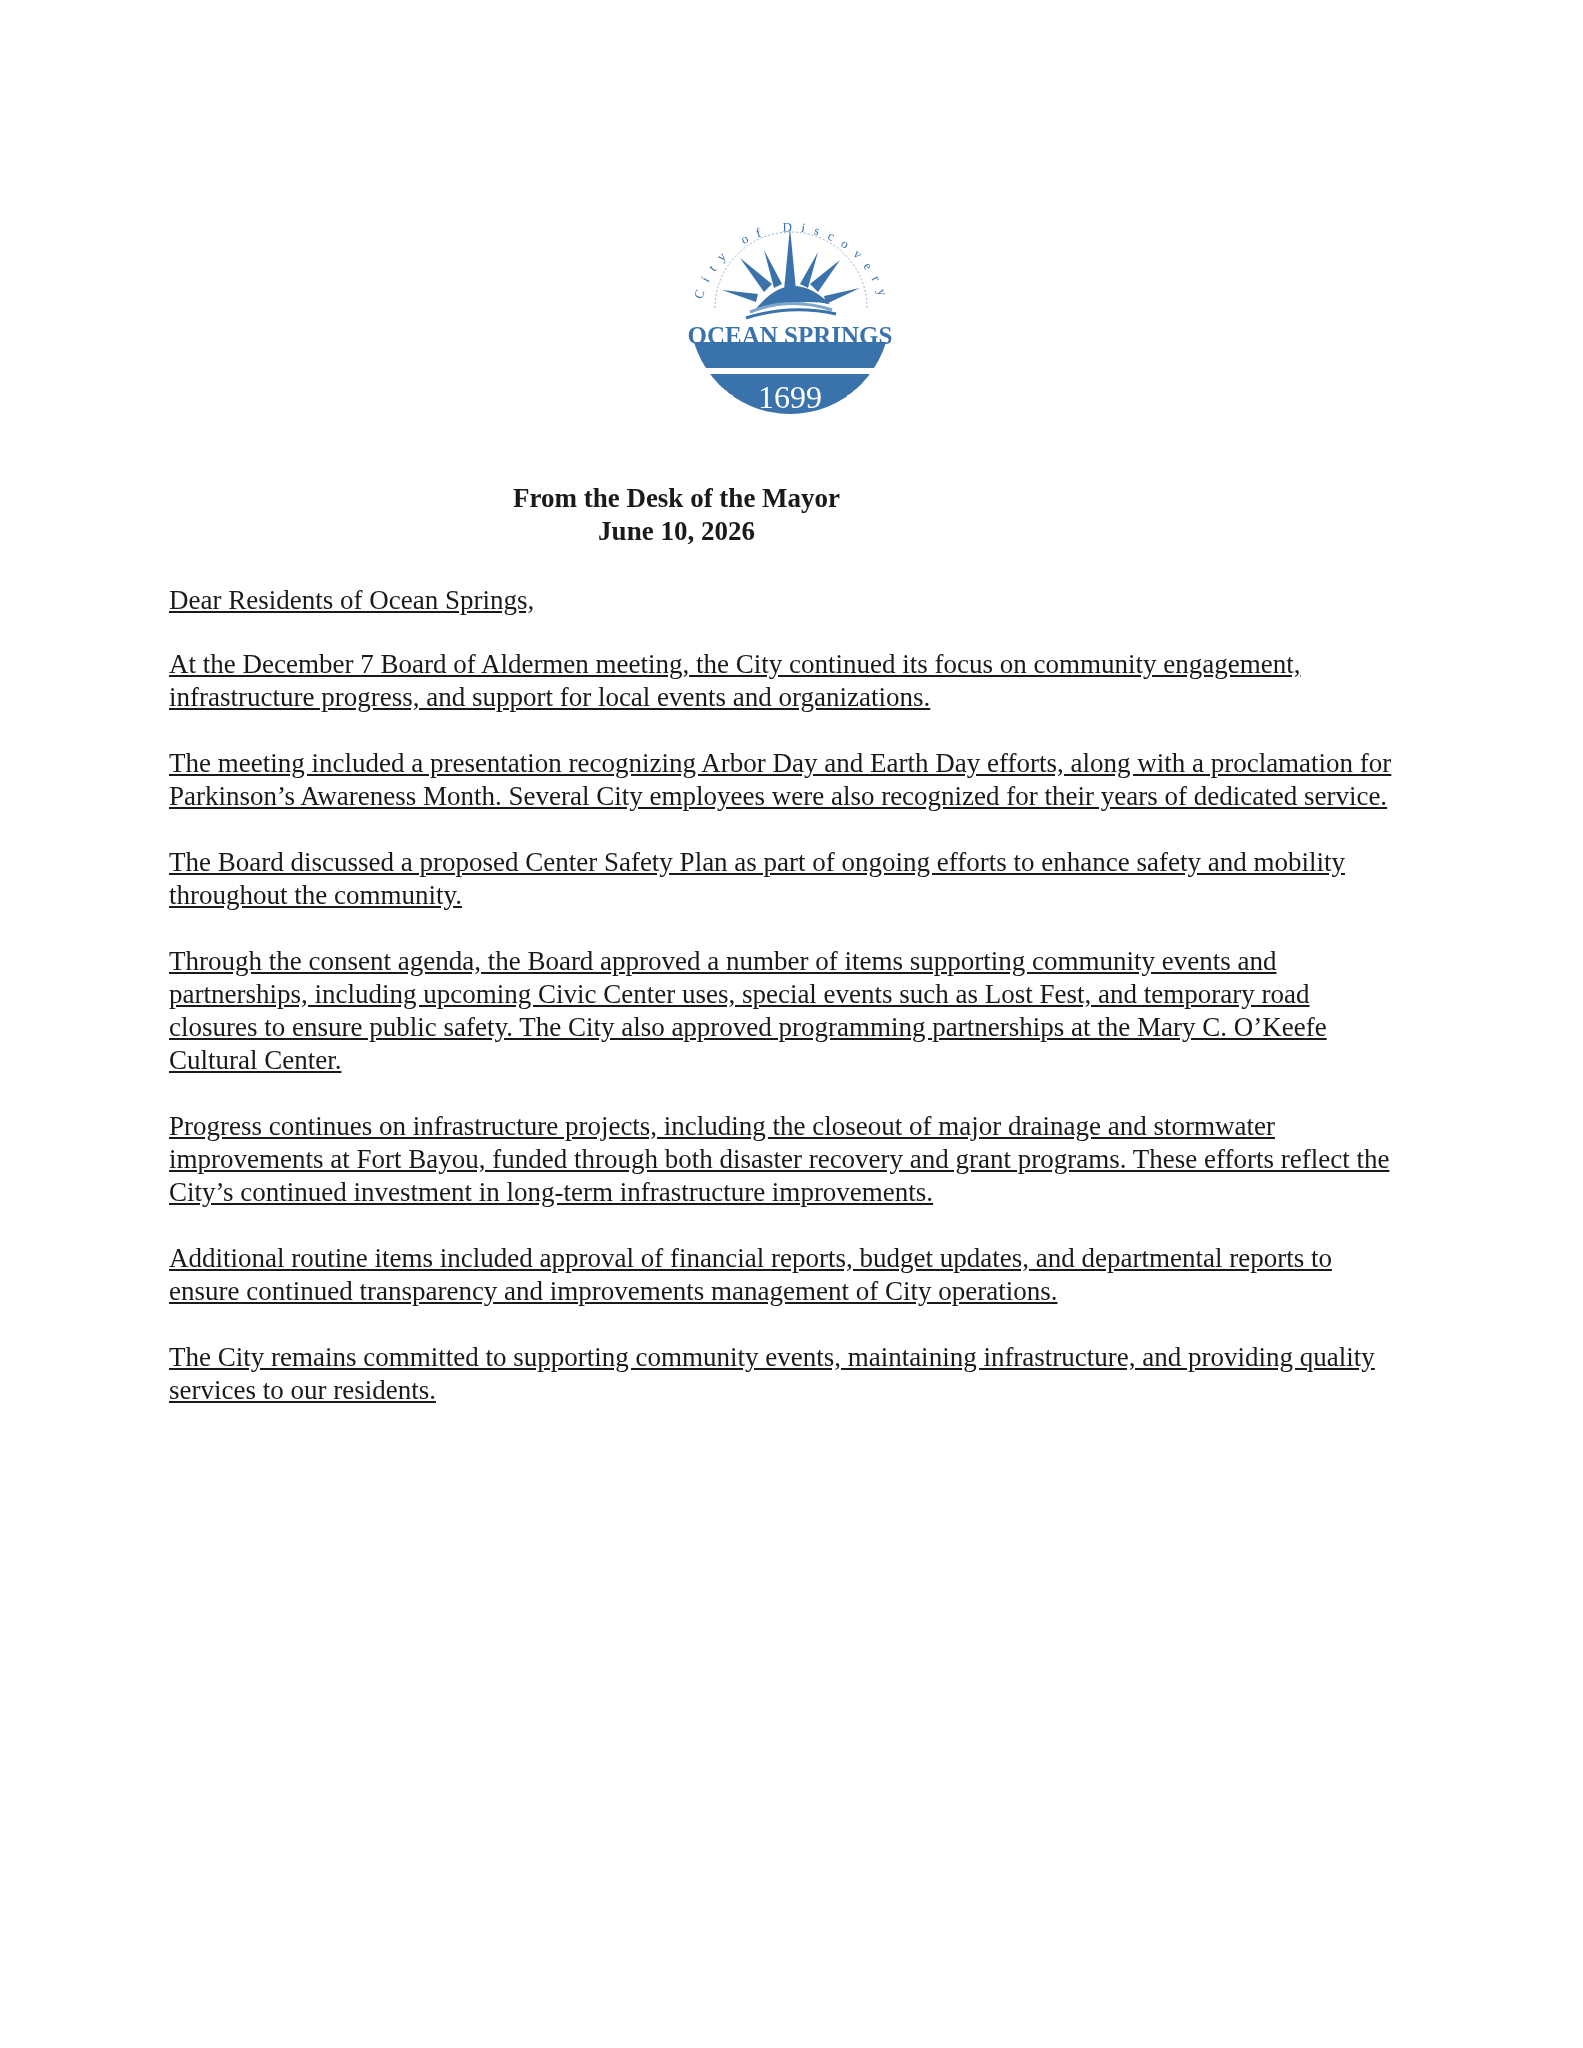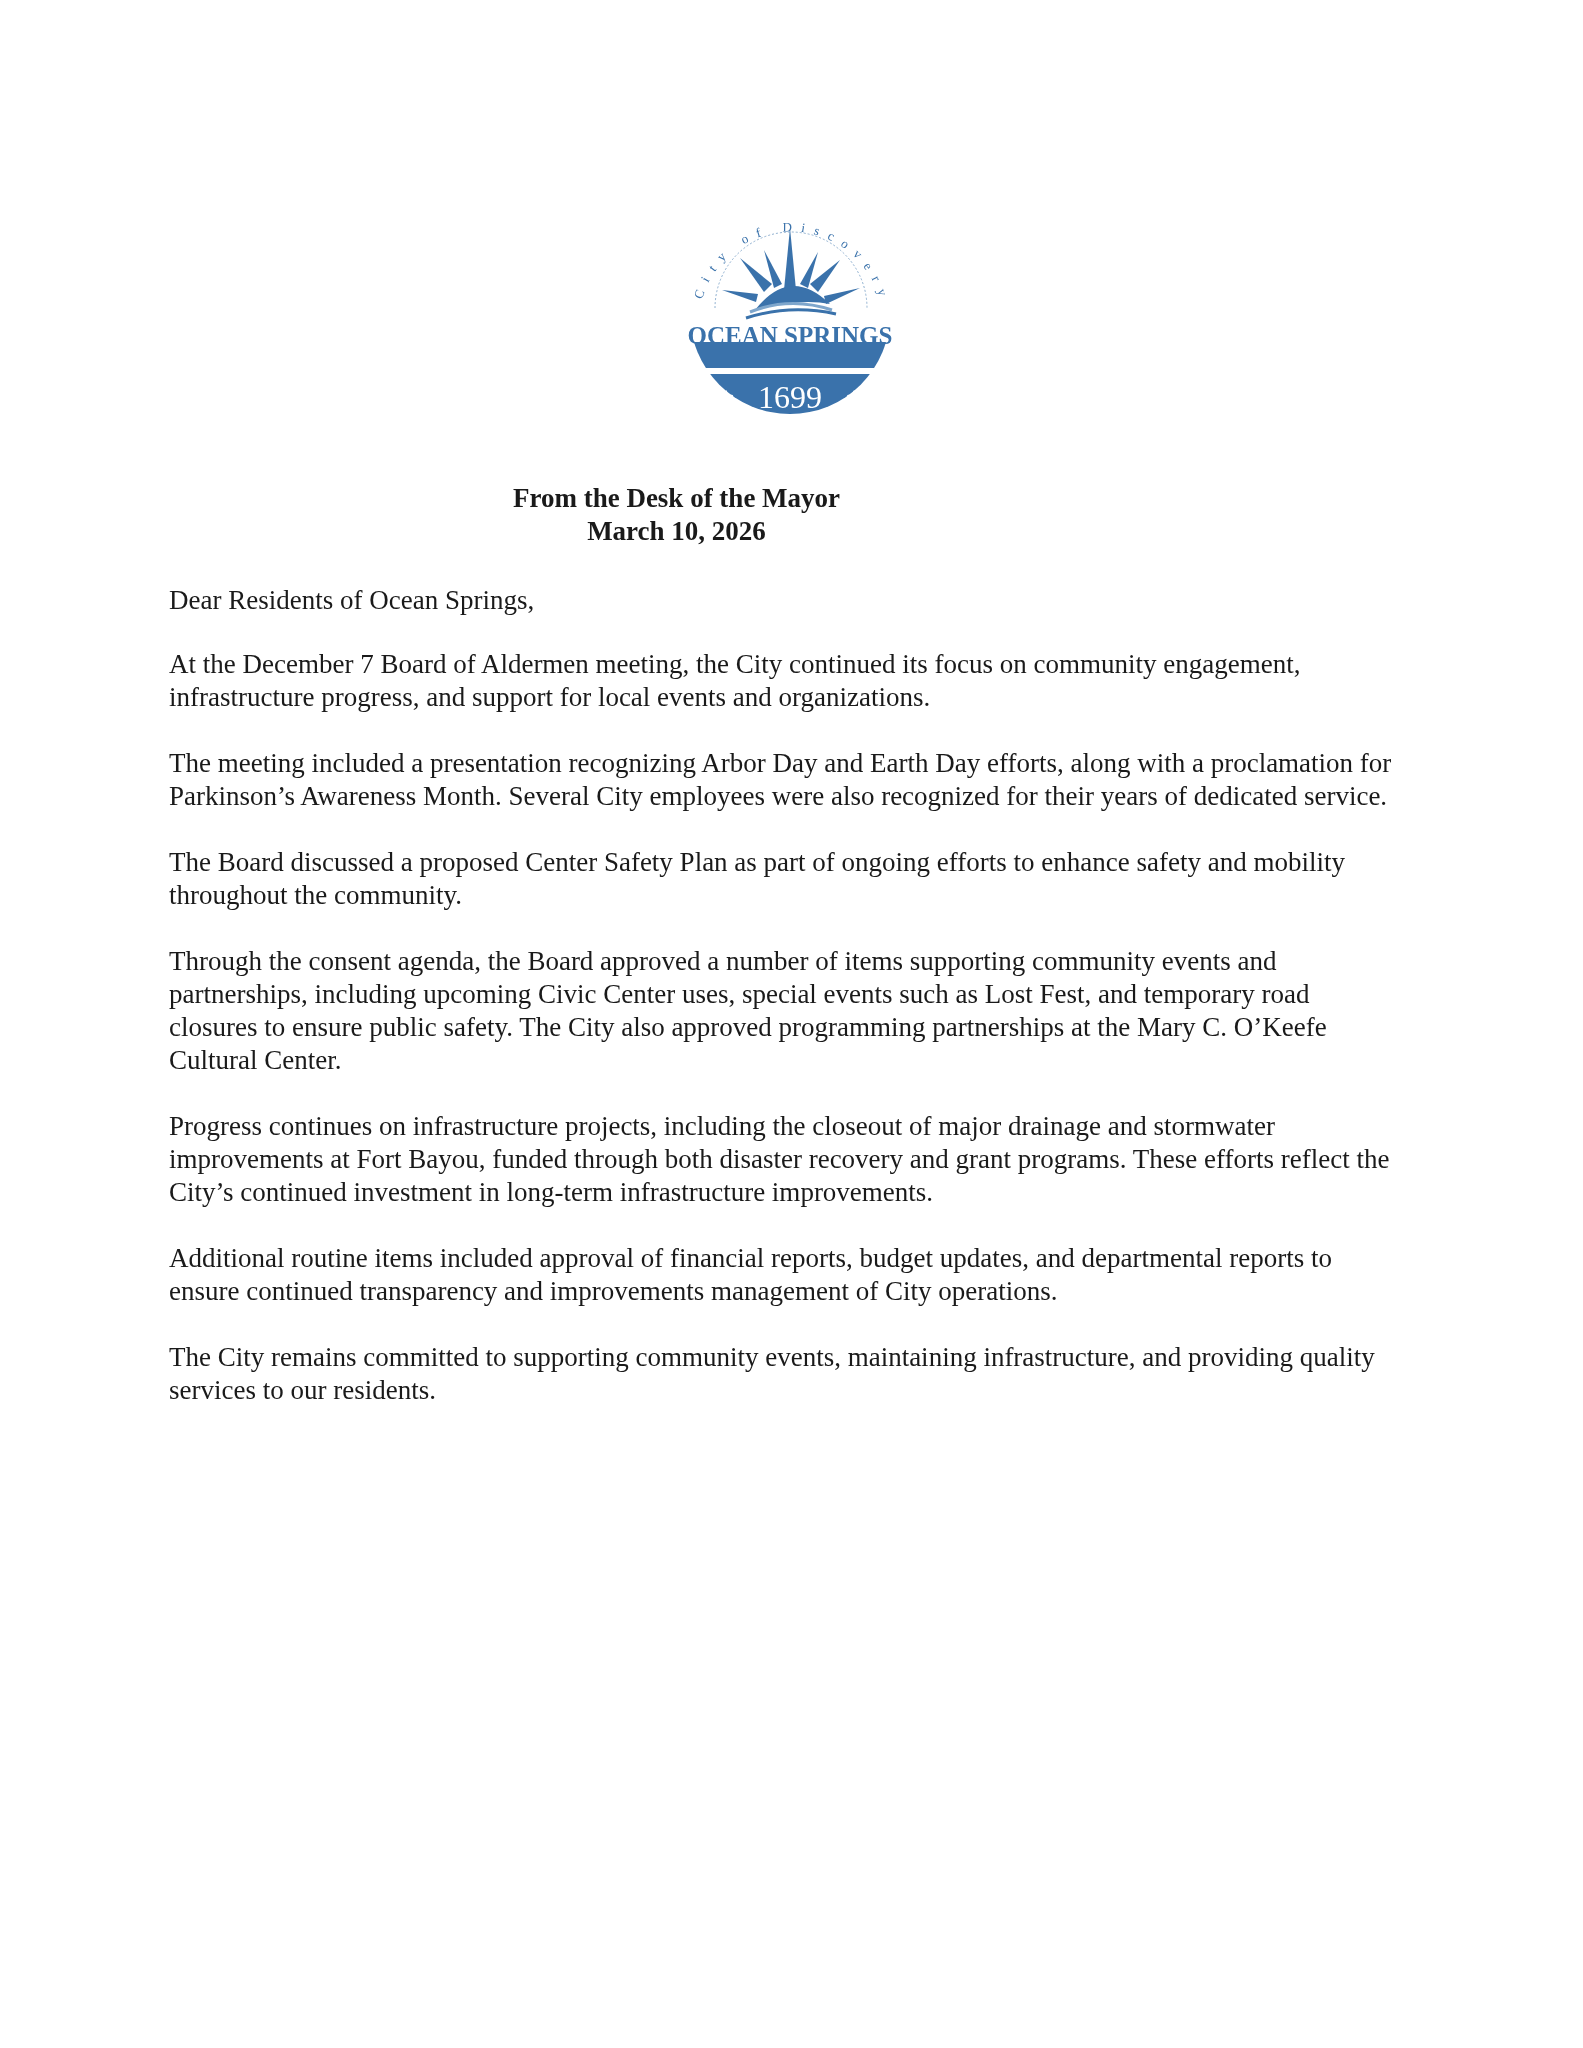--- a/index.html
+++ b/index.html
@@ -12,21 +12,21 @@
     position: absolute; left: 660px; top: 180px; width: 260px; height: 260px;
   }
   .logo svg { width: 100%; height: 100%; display: block; }
   .header {
     position: absolute; left: 0; width: 1337px; top: 482px;
     text-align: center; font-weight: bold; font-size: 27px; line-height: 33px;
     padding-left: 16px; box-sizing: border-box;
   }
   .letter {
     position: absolute; left: 169px; top: 584px; width: 1230px;
-    font-size: 27px; line-height: 33px;
+    font-size: 27px; line-height: 33px; text-decoration: underline;
   }
   .letter p { margin: 0 0 33px 0; }
   .letter p.salutation { margin-bottom: 31px; }
   .closing p { margin: 0; }
 </style>
 </head>
 <body>
 
 <div class="logo">
   <svg viewBox="0 0 260 260">
@@ -65,21 +65,21 @@
     <circle cx="130" cy="140" r="100" fill="#3a72ab" clip-path="url(#lowerClip)" transform="translate(0,-6)"></circle>
     <rect x="30" y="188" width="200" height="6" fill="#ffffff"></rect>
     <text x="130" y="228" text-anchor="middle" font-family="Liberation Serif, serif" font-size="32" fill="#ffffff">1699</text>
     <text x="66" y="226" text-anchor="middle" font-family="DejaVu Sans, sans-serif" font-size="22" fill="#ffffff">⚜</text>
     <text x="194" y="226" text-anchor="middle" font-family="DejaVu Sans, sans-serif" font-size="22" fill="#ffffff">⚜</text>
   </svg>
 </div>
 
 <div class="header">
   <div>From the Desk of the Mayor</div>
-  <div>March 10, 2026</div>
+  <div>June 10, 2026</div>
 </div>
 
 <div class="letter">
   <p class="salutation">Dear Residents of Ocean Springs,</p>
   <p>At the December 7 Board of Aldermen meeting, the City continued its focus on community engagement, infrastructure progress, and support for local events and organizations.</p>
   <p>The meeting included a presentation recognizing Arbor Day and Earth Day efforts, along with a proclamation for Parkinson’s Awareness Month. Several City employees were also recognized for their years of dedicated service.</p>
   <p>The Board discussed a proposed Center Safety Plan as part of ongoing efforts to enhance safety and mobility throughout the community.</p>
   <p>Through the consent agenda, the Board approved a number of items supporting community events and partnerships, including upcoming Civic Center uses, special events such as Lost Fest, and temporary road closures to ensure public safety. The City also approved programming partnerships at the Mary C. O’Keefe Cultural Center.</p>
   <p>Progress continues on infrastructure projects, including the closeout of major drainage and stormwater improvements at Fort Bayou, funded through both disaster recovery and grant programs. These efforts reflect the City’s continued investment in long-term infrastructure improvements.</p>
   <p>Additional routine items included approval of financial reports, budget updates, and departmental reports to ensure continued transparency and improvements management of City operations.</p>

